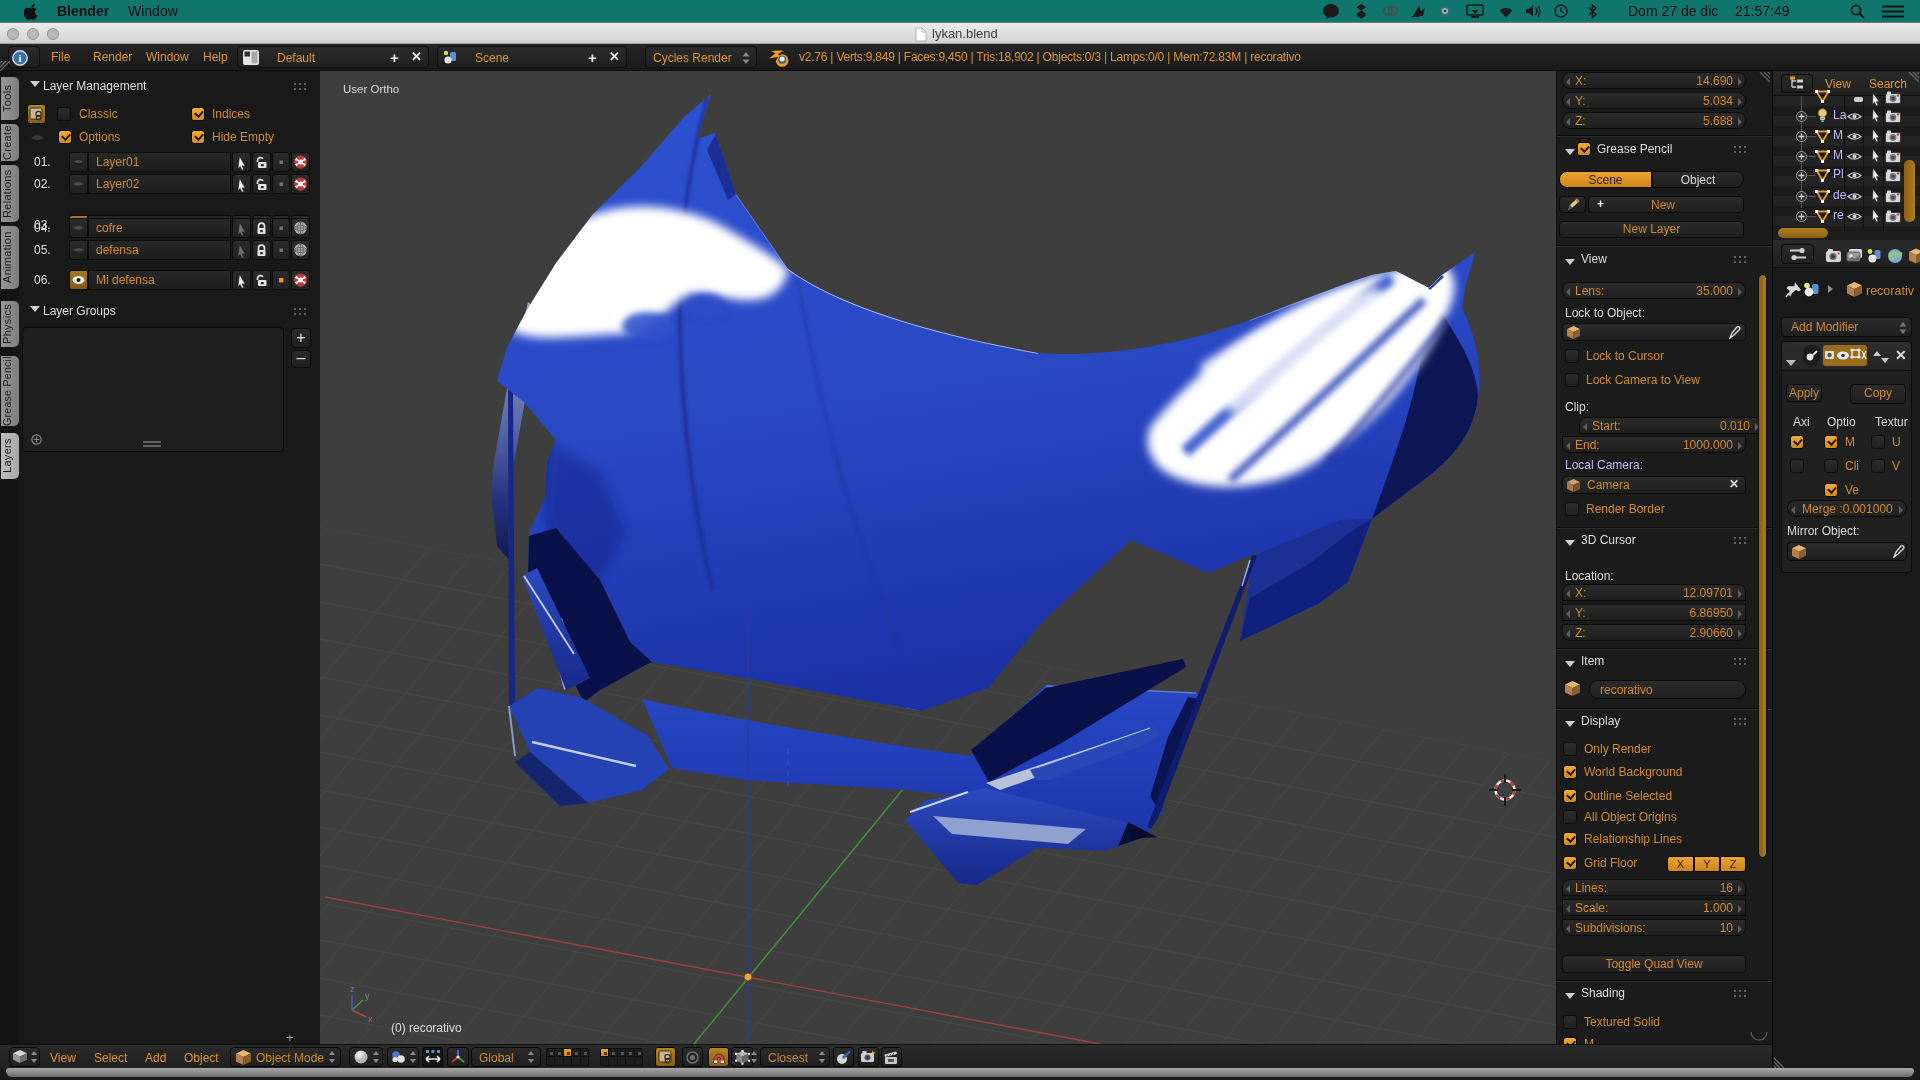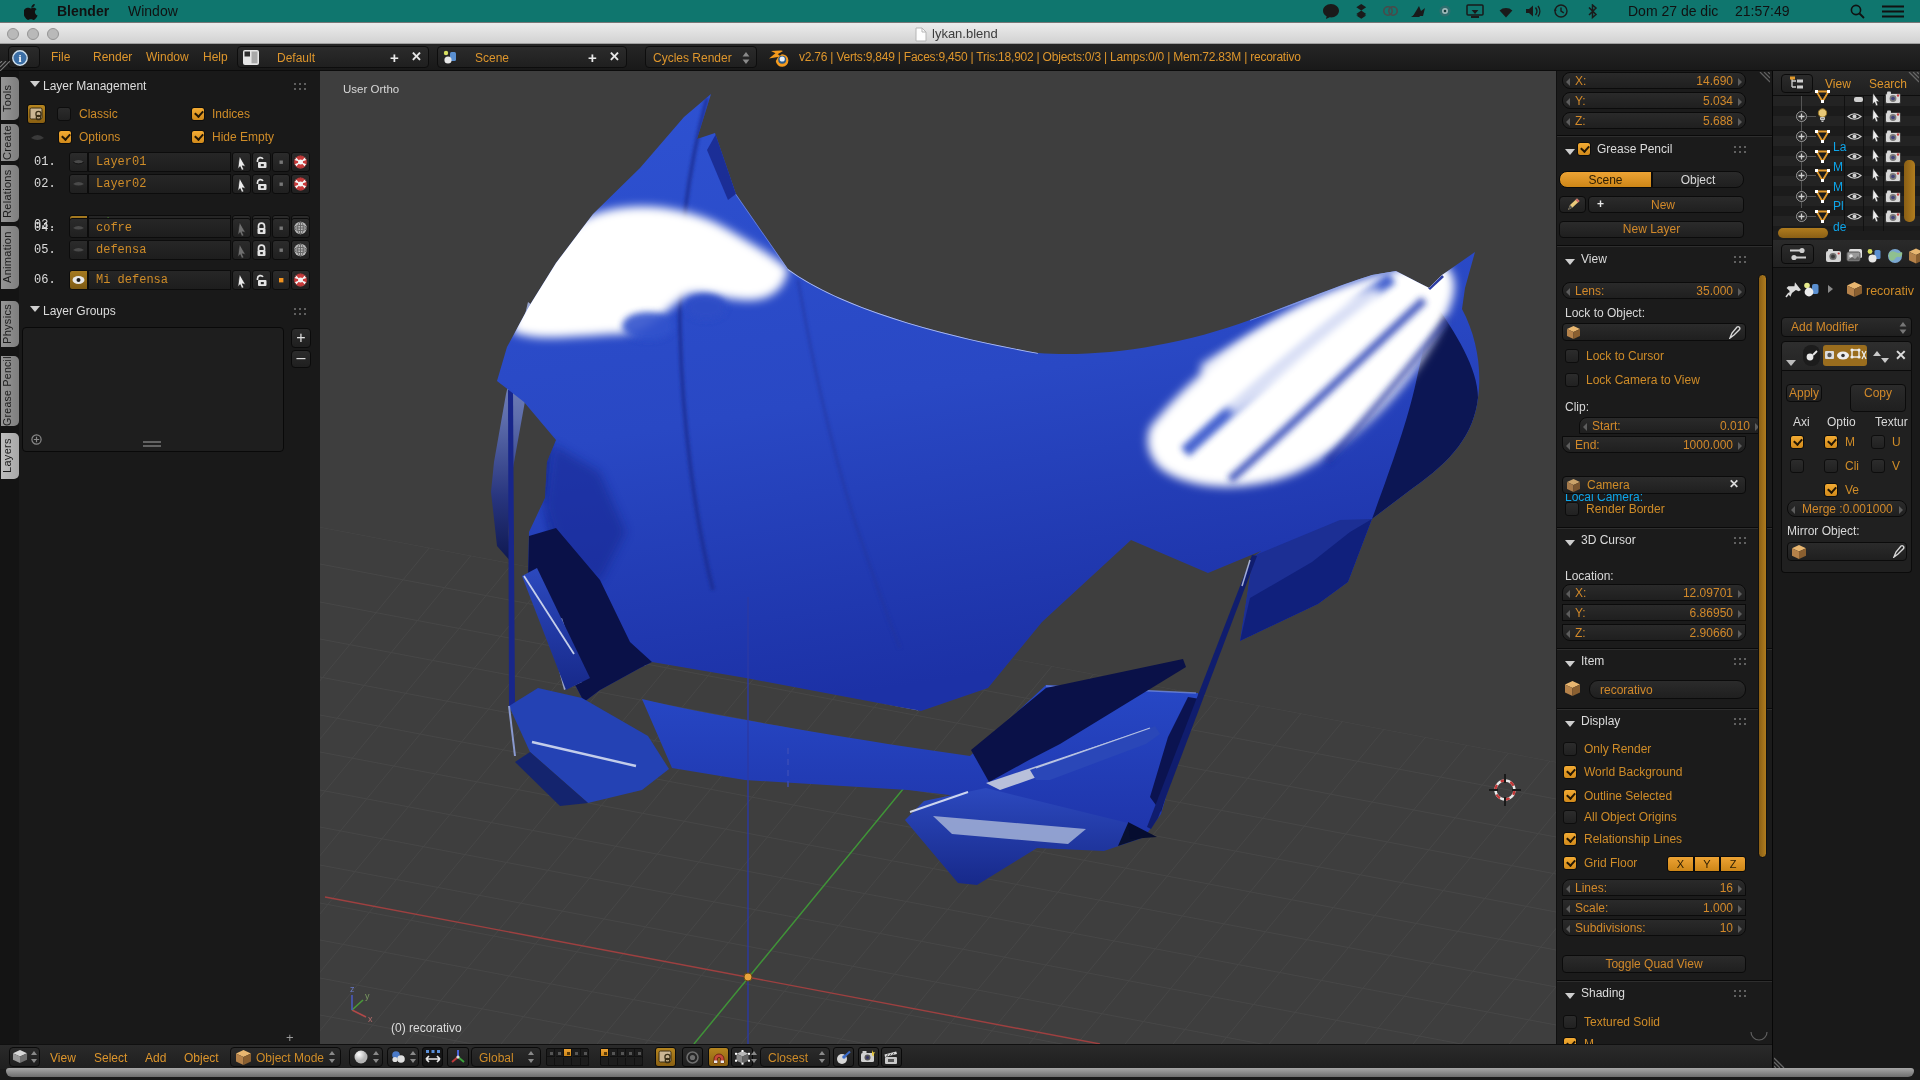--- a/index.html
+++ b/index.html
@@ -39,39 +39,39 @@
 .tri { width:0; height:0; border-left:5px solid transparent; border-right:5px solid transparent;
   border-top:6px solid #cfcfcf; display:inline-block; }
 .chk { position:absolute; width:14px; height:14px; border-radius:3px;
   background:linear-gradient(#f3ab33,#d18a1b); border:1px solid #0d0d0d; }
 .chk:after { content:""; position:absolute; left:3px; top:2px; width:6px; height:4px;
   border-left:2px solid #221604; border-bottom:2px solid #221604; transform:rotate(-48deg); }
 .unchk { position:absolute; width:14px; height:14px; border-radius:3px;
   background:linear-gradient(#2c2c2c,#212121); border:1px solid #0d0d0d; }
 .olab { position:absolute; color:#cf8c28; font-size:12px; }
 .wlab { position:absolute; color:#d8d8d8; font-size:12px; }
-.glab { position:absolute; color:#0ea5e9; font-size:12px;margin-top:32px; }
+.glab { position:absolute; color:#c4b5fd; font-size:12px; }
 .slider { position:absolute; height:17px; background:linear-gradient(#2a2a2a,#1f1f1f);
   border:1px solid #0b0b0b; border-radius:8px; color:#d2892a; font-size:12px; }
 .slider .lv { position:absolute; left:12px; top:1px; }
 .slider .rv { position:absolute; right:12px; top:1px; }
 .arrL { position:absolute; left:3px; top:5px; width:0; height:0;
   border-top:4px solid transparent; border-bottom:4px solid transparent; border-right:4px solid #767676; opacity:.7;}
 .arrR { position:absolute; right:3px; top:5px; width:0; height:0;
   border-top:4px solid transparent; border-bottom:4px solid transparent; border-left:4px solid #767676; opacity:.7;}
 .dbtn { position:absolute; background:linear-gradient(#2b2b2b,#1f1f1f);
   border:1px solid #0b0b0b; border-radius:4px; color:#d2892a; font-size:12px; text-align:center; }
 .grip { position:absolute; width:14px; height:8px; opacity:.55;
   background:radial-gradient(circle 1px at 2px 2px,#999 1px,transparent 1.4px) 0 0/5px 5px; }
 
 .tab { position:absolute; left:1px; width:18px; background:linear-gradient(90deg,#7e7e7e,#969696); color:#1c1c1c;
   font-size:11px; border-radius:5px 0 0 5px; writing-mode:vertical-rl; transform:rotate(180deg);
   text-align:center; letter-spacing:.3px; }
 .tab.on { background:linear-gradient(90deg,#a8a8a8,#bdbdbd); }
-.lrow { position:absolute; left:0; width:320px; height:20px;font-family:Liberation Mono, monospace; }
+.lrow { position:absolute; left:0; width:320px; height:20px; }
 .lnum { position:absolute; left:34px; top:3px; color:#dcdcdc; font-size:12px; }
 .leye { position:absolute; left:69px; top:0; width:19px; height:20px; background:linear-gradient(#2b2b2b,#202020);
   border:1px solid #0c0c0c; border-radius:3px 0 0 3px; }
 .leye.on { background:linear-gradient(#a57a20,#7d5a14); }
 .lname { position:absolute; left:88px; top:0; width:143px; height:20px; background:linear-gradient(#262626,#1d1d1d);
   border:1px solid #0c0c0c; color:#cf8c28; font-size:12px; line-height:18px; padding-left:7px; }
 .lbtn { position:absolute; top:0; width:19px; height:20px; background:linear-gradient(#2b2b2b,#202020);
   border:1px solid #0c0c0c; border-radius:3px; }
 .sep { position:absolute; left:0; width:100%; height:1px; background:#0a0a0a; box-shadow:0 1px 0 #2e2e2e; }
 </style>
@@ -1082,21 +1082,21 @@
         <path d="M38 12 l4-8 m0 8 l-4-8" stroke="#eee" stroke-width="1.2"></path>
       </g>
     </svg>
  <div class="abs" style="left:100px;top:109px;"><svg width="16" height="12" viewBox="0 0 16 12">
         <path d="M4 0 L8 5 H0Z" fill="#c9c9c9"></path>
         <path d="M12 12 L8 7 h8Z" fill="#c9c9c9"></path>
       </svg></div>
  <div class="abs" style="left:122px;top:107px;color:#ddd;font-size:14px;font-weight:bold;">✕</div>
  <div class="abs" style="left:8px;top:131px;width:131px;height:202px;background:#202020;border:1px solid #0b0b0b;border-top:none;border-radius:0 0 4px 4px;"></div>
  <div class="dbtn" style="left:13px;top:144px;width:36px;height:18px;line-height:16px;">Apply</div>
- <div class="dbtn" style="left:77px;top:144px;width:56px;height:28px;line-height:16px;">Copy</div>
+ <div class="dbtn" style="left:77px;top:144px;width:56px;height:20px;line-height:16px;">Copy</div>
  <div class="wlab" style="left:20px;top:175px;">Axi</div>
  <div class="wlab" style="left:54px;top:175px;">Optio</div>
  <div class="wlab" style="left:102px;top:175px;">Textur</div>
  <div class="chk" style="left:17px;top:195px;"></div>
  <div class="chk" style="left:51px;top:195px;"></div>
     <div class="olab" style="left:72px;top:195px;">M</div>
  <div class="unchk" style="left:98px;top:195px;"></div>
     <div class="olab" style="left:119px;top:195px;">U</div>
  <div class="unchk" style="left:17px;top:219px;"></div>
  <div class="unchk" style="left:51px;top:219px;"></div>

